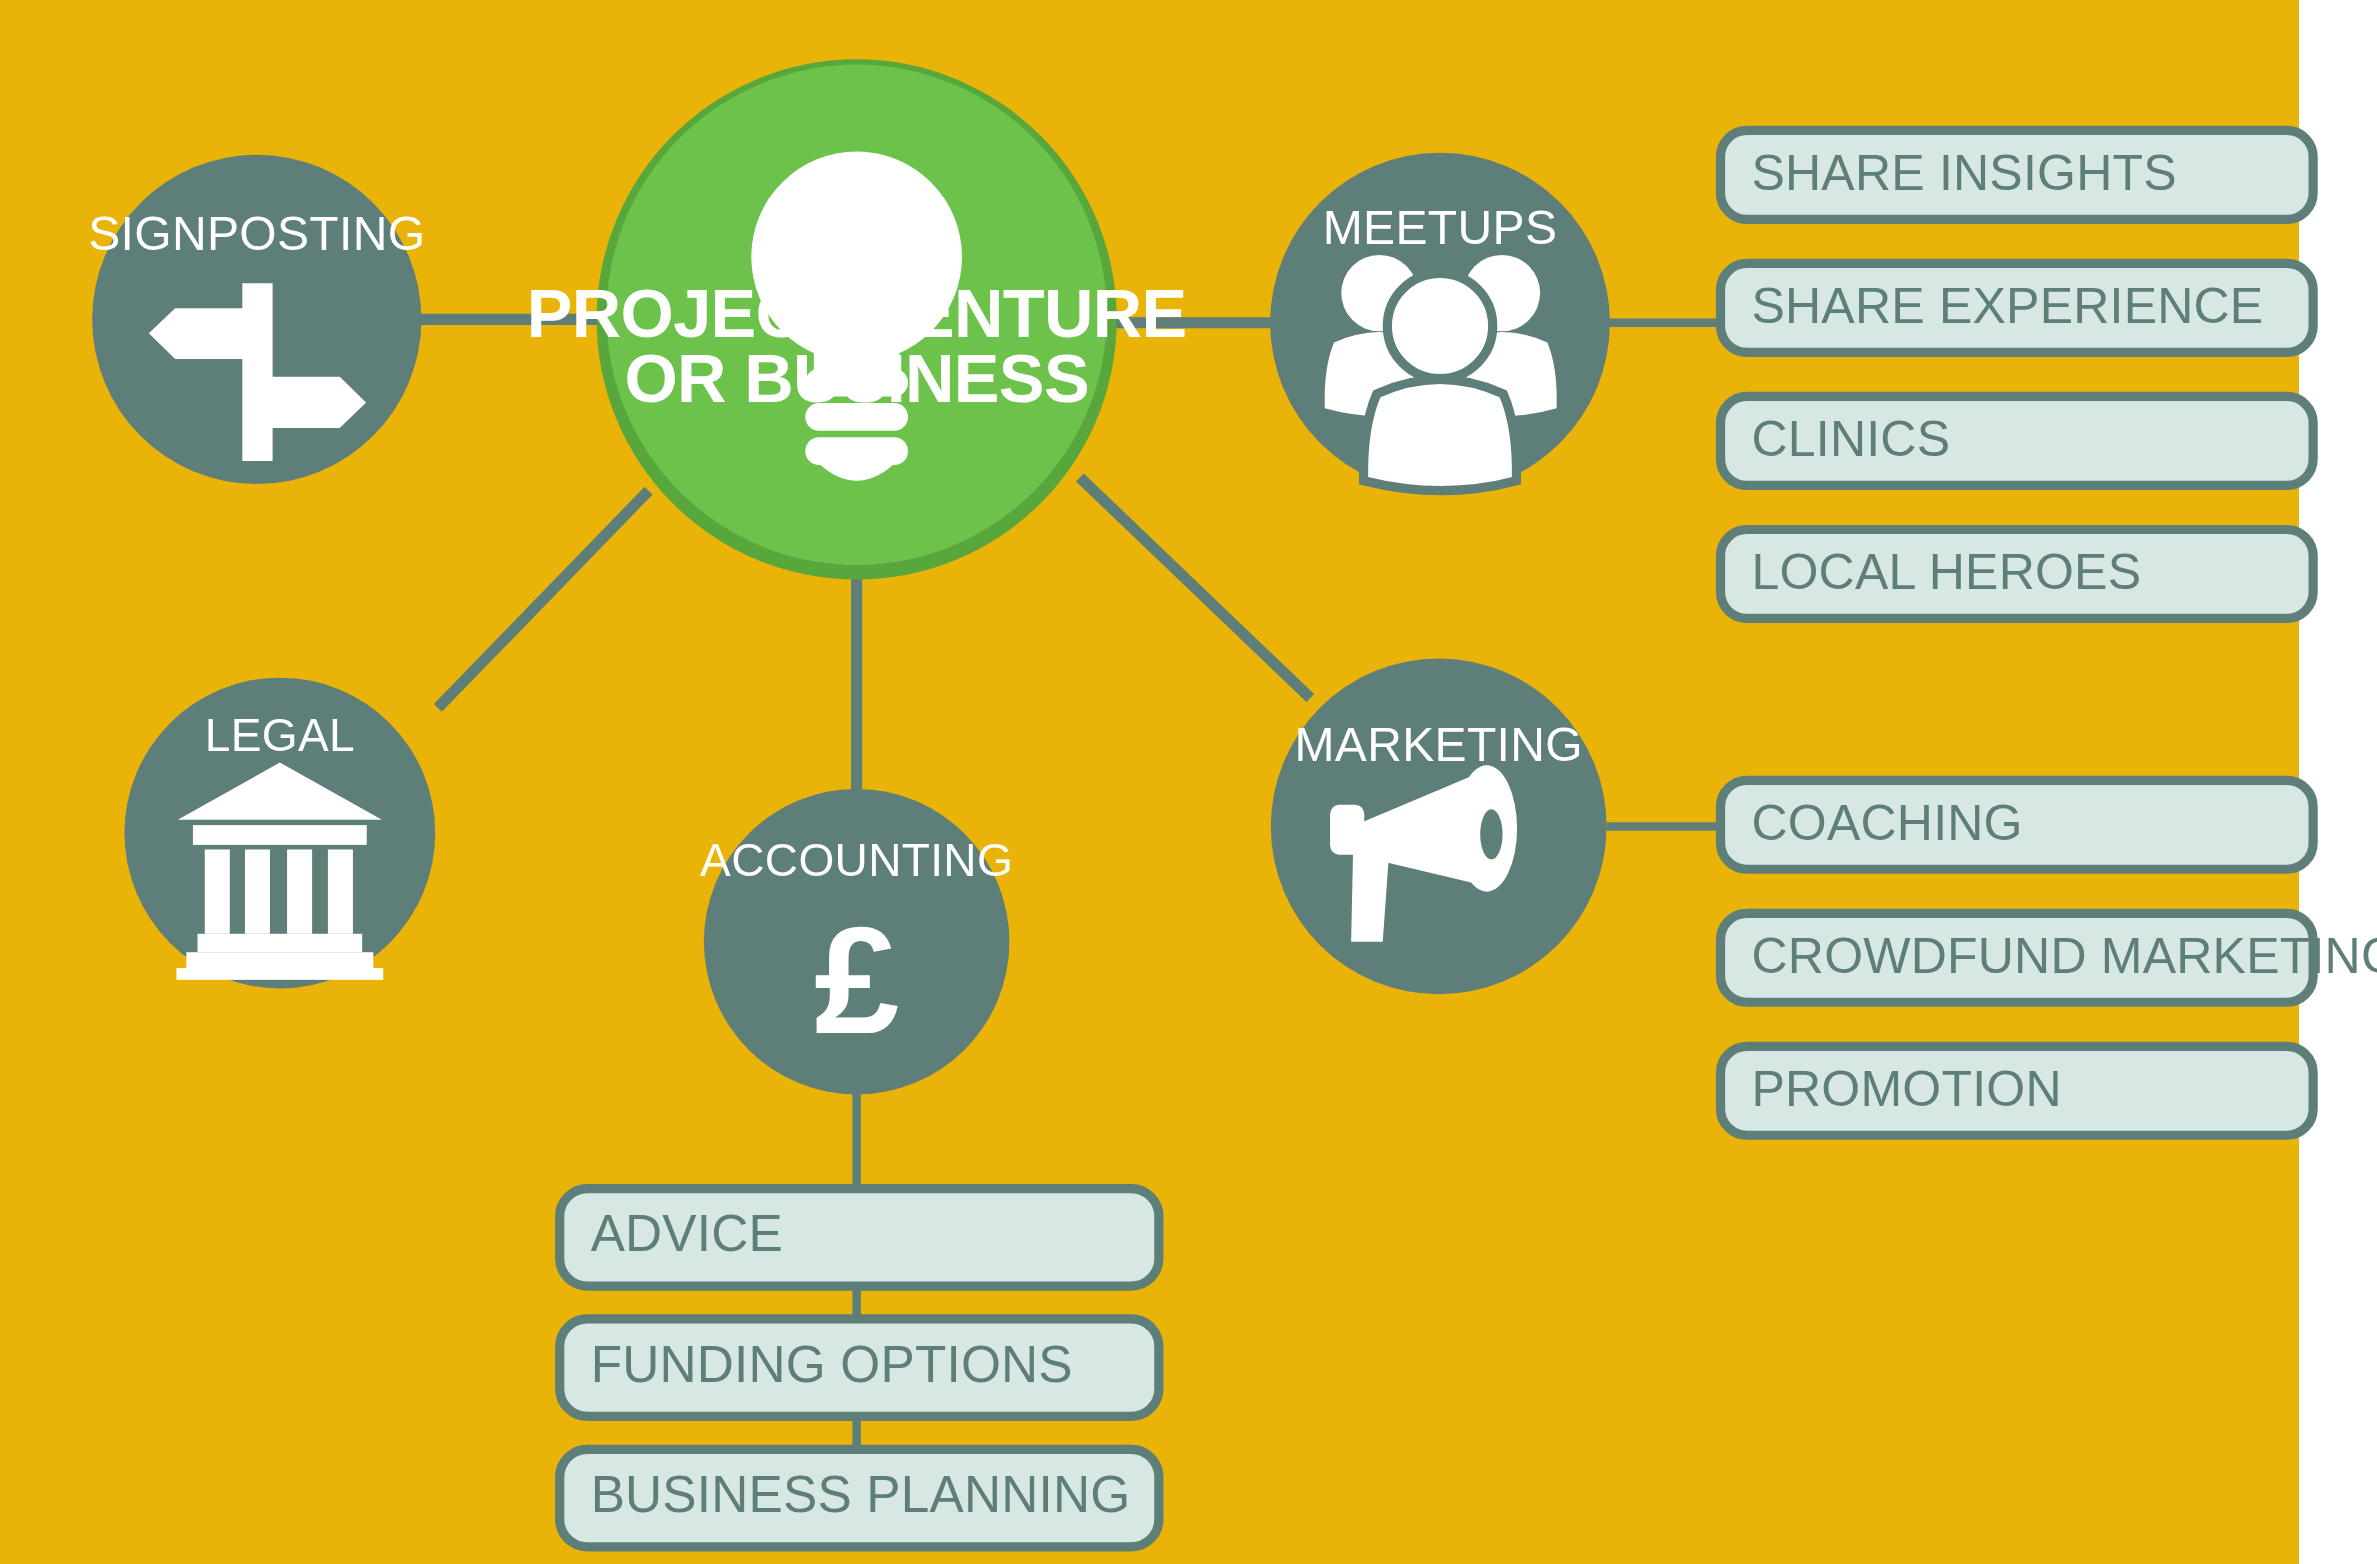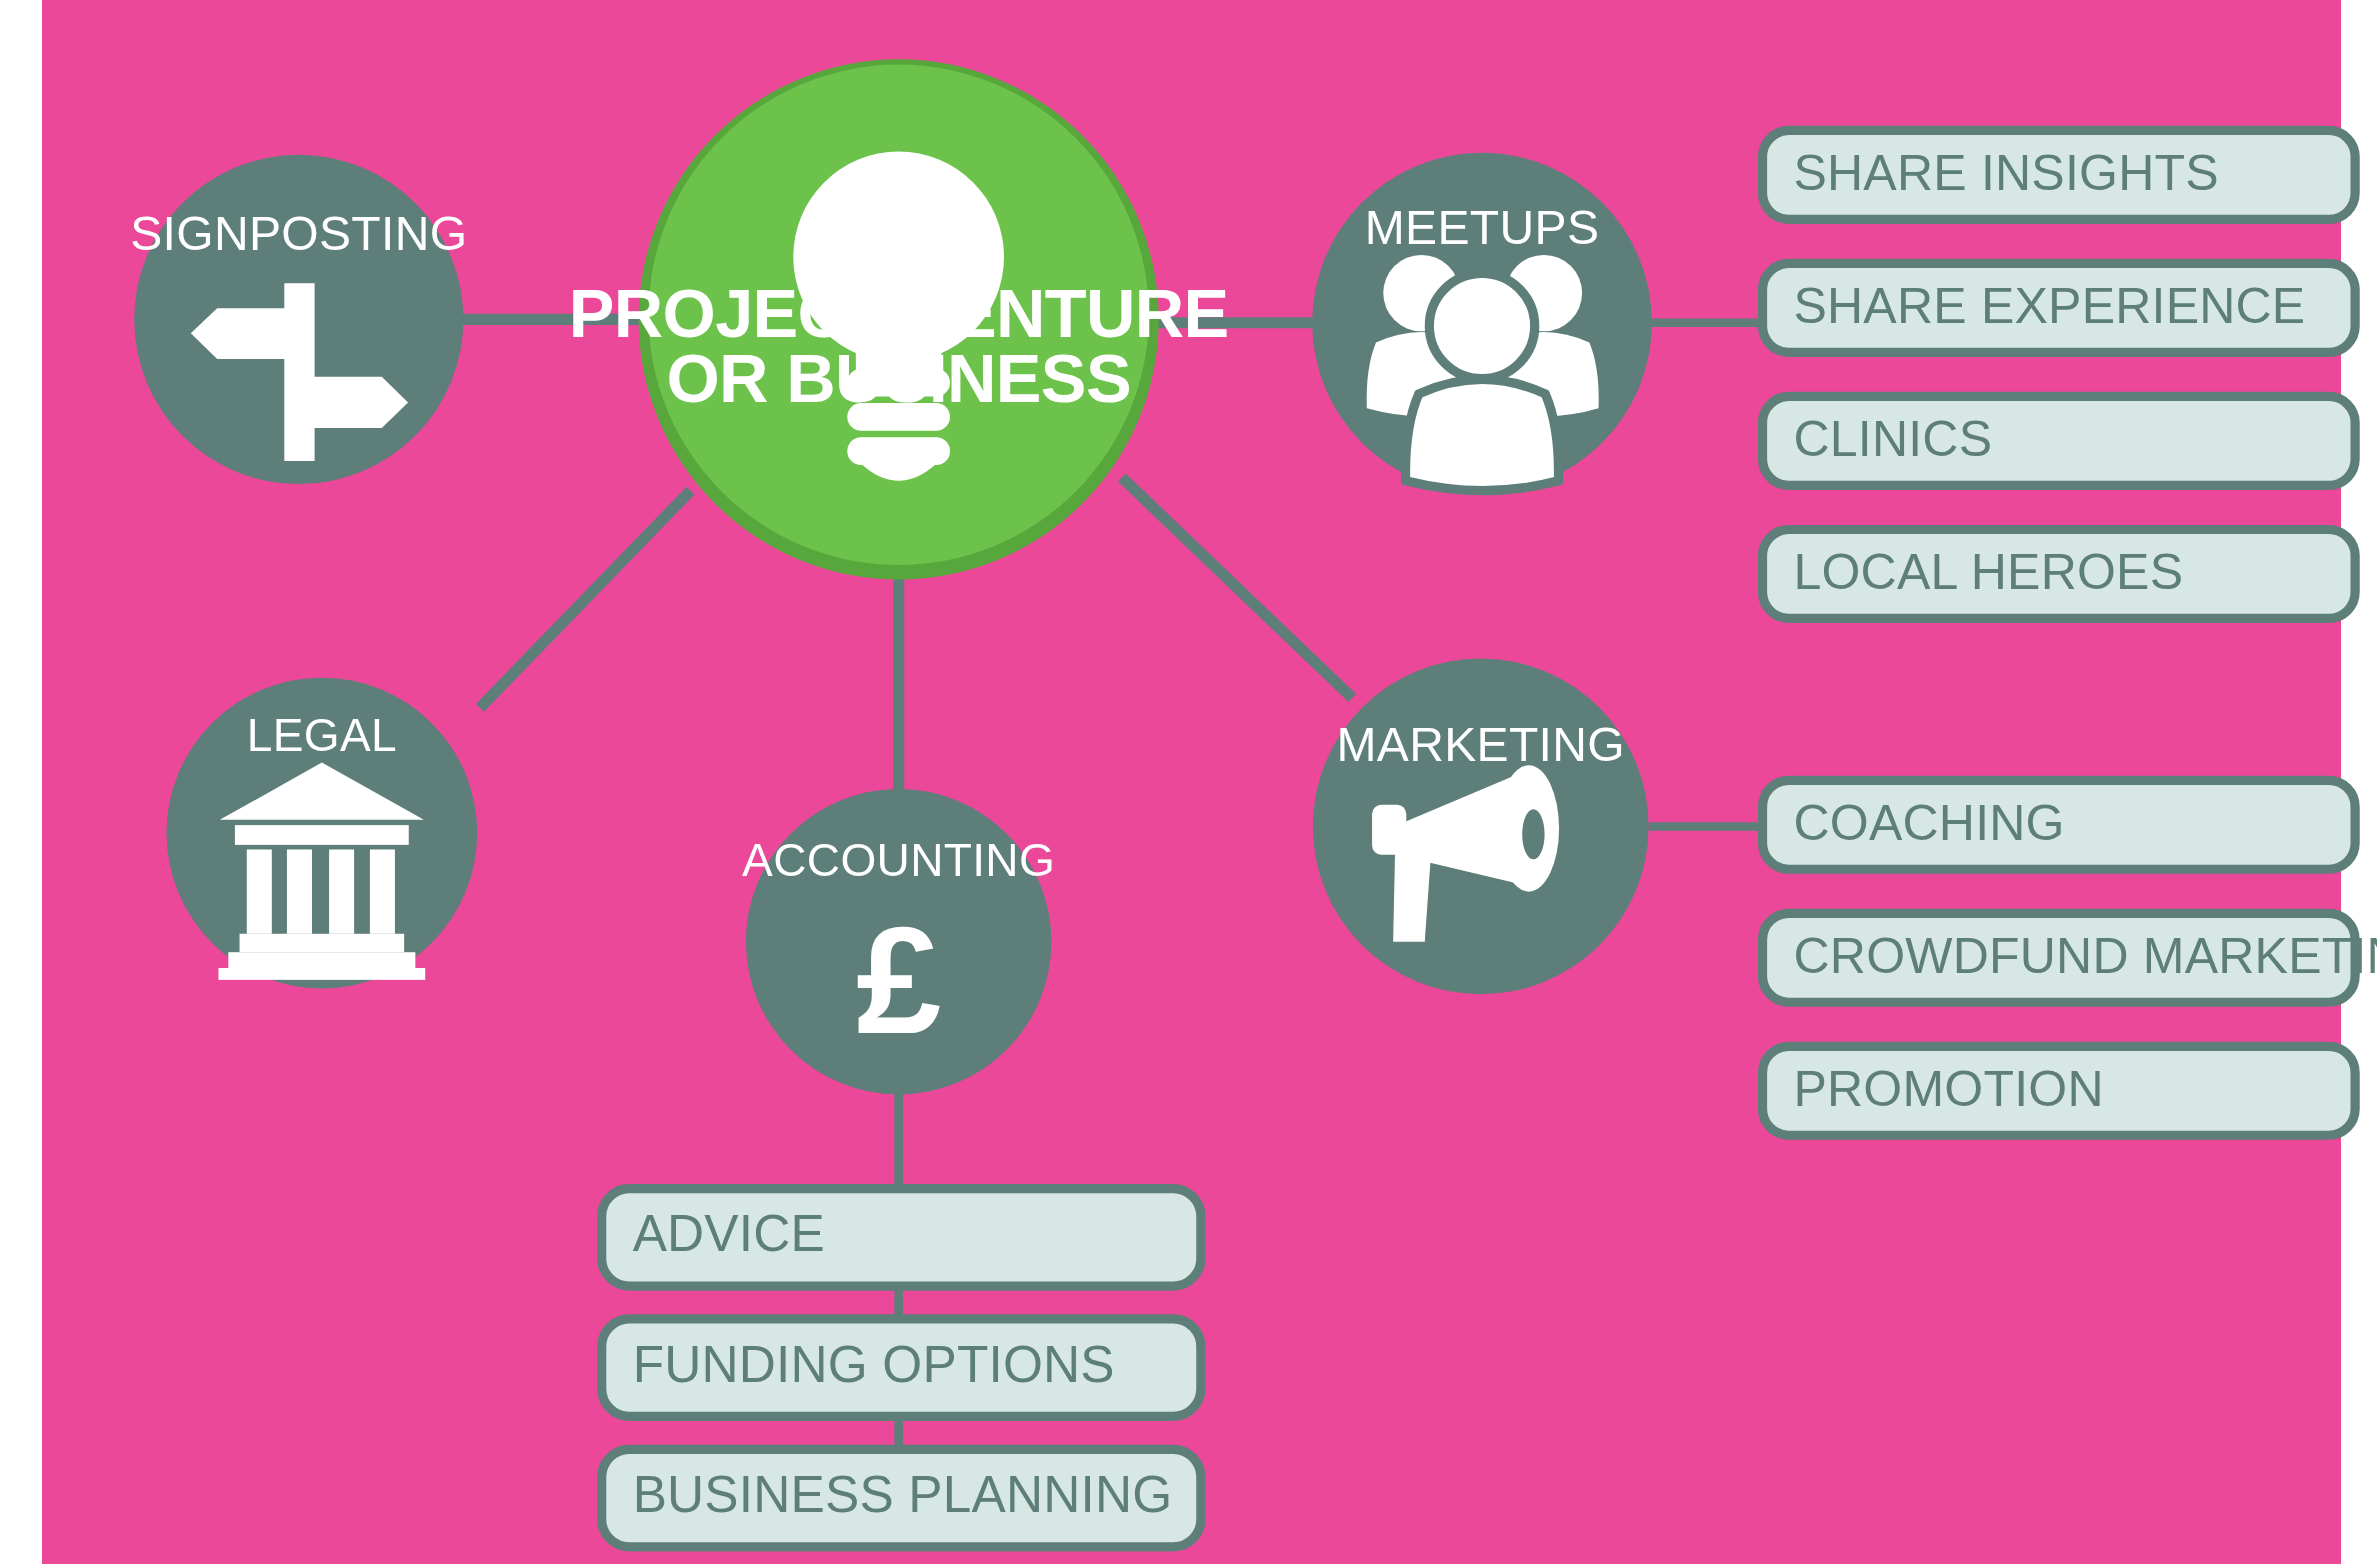--- a/index.html
+++ b/index.html
@@ -10,22 +10,21 @@
   body {
     width: 2377px;
     height: 1564px;
     font-family: "Liberation Sans", sans-serif;
     overflow: hidden;
   }
   #diagram-root {
     position: relative;
     width: 2299px;
     height: 1564px;
-    background: #ec4899;
-    margin-left: 42px;
+    background: #eab308;
   }
   svg#canvas {
     position: absolute;
     top: 0; left: 0;
     width: 2377px;
     height: 1564px;
     display: block;
   }
   .node-label {
     font-family: "Liberation Sans", sans-serif;

